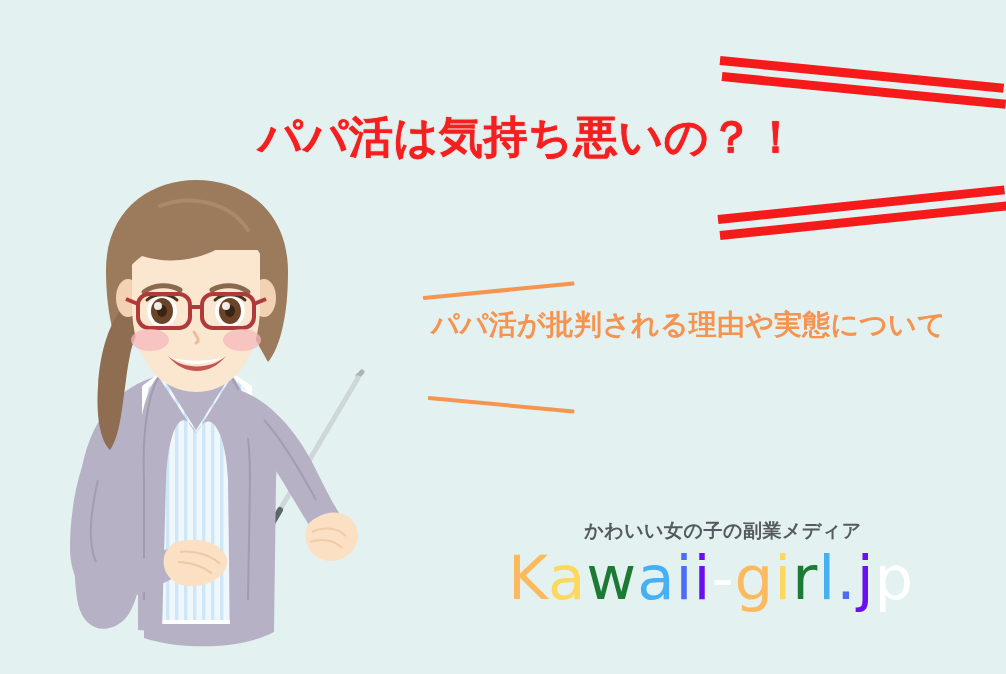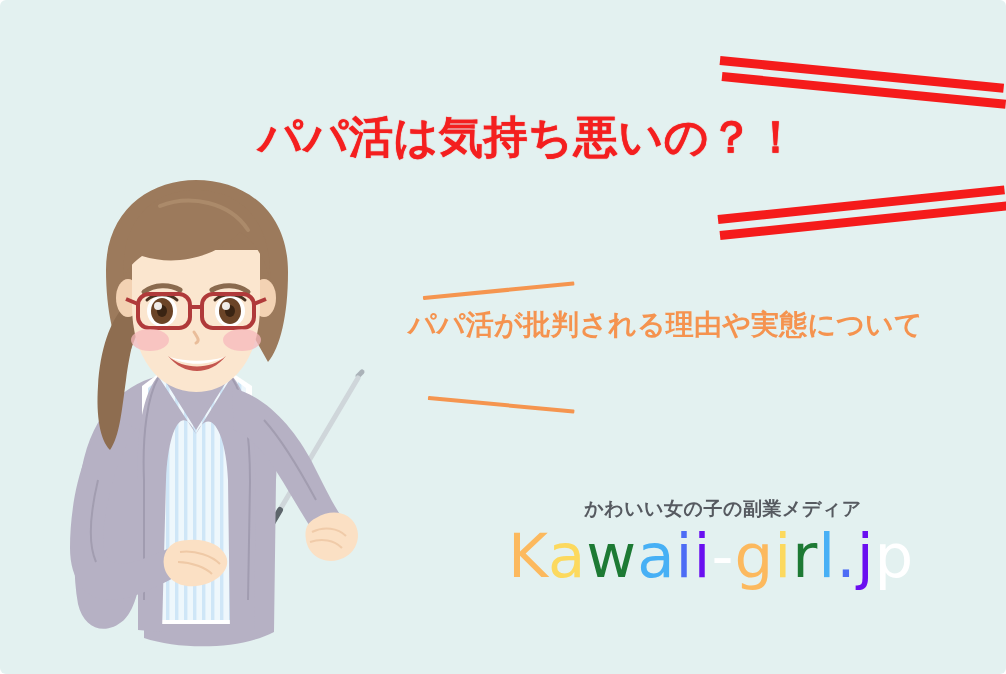--- a/index.html
+++ b/index.html
@@ -11,21 +11,20 @@
     height: 674px;
     overflow: hidden;
     font-family: "DejaVu Sans", "Liberation Sans", sans-serif;
   }
   #banner {
     position: relative;
     width: 1006px;
     height: 674px;
     background: #e3f1f0;
     overflow: hidden;
-    border-radius: 6px;
   }
 
   
   .red-line {
     position: absolute;
     background: #f51b1b;
     transform-origin: left center;
   }
   .rl1 { left: 720px; top: 56px;  width: 285px; height: 9px;  transform: rotate(5.6deg); }
   .rl2 { left: 722px; top: 72px;  width: 285px; height: 9px;  transform: rotate(5.6deg); }
@@ -53,36 +52,36 @@
     font-weight: 700;
     letter-spacing: 0.5px;
     line-height: 1.15;
     white-space: nowrap;
     text-shadow: 0 0 1px #f41f1f;
   }
 
   
   #subtitle {
     position: absolute;
-    left: 408px;
+    left: 431px;
     top: 305px;
     width: 560px;
     color: #f5934f;
     font-size: 28px;
     font-weight: 700;
     line-height: 1.42;
     letter-spacing: 0.2px;
   }
   #subtitle .sub-line { display: block; white-space: nowrap; }
 
   
   #logo-block {
     position: absolute;
     left: 508px;
-    top: 496px;
+    top: 518px;
     width: 430px;
   }
   #logo-tagline {
     color: #565a60;
     font-size: 19px;
     font-weight: 700;
     letter-spacing: 0.5px;
     text-align: center;
     margin: 0 0 2px 0;
     white-space: nowrap;

